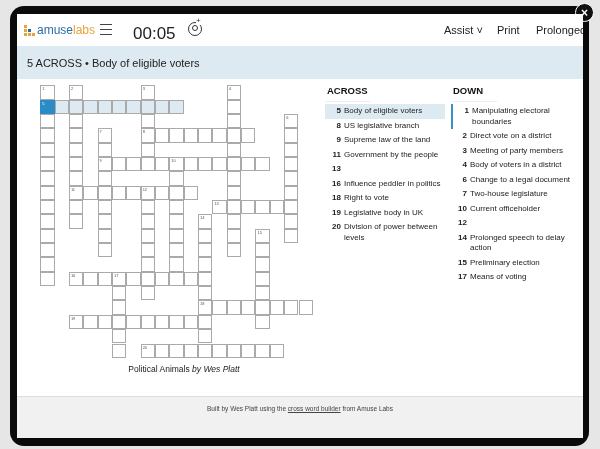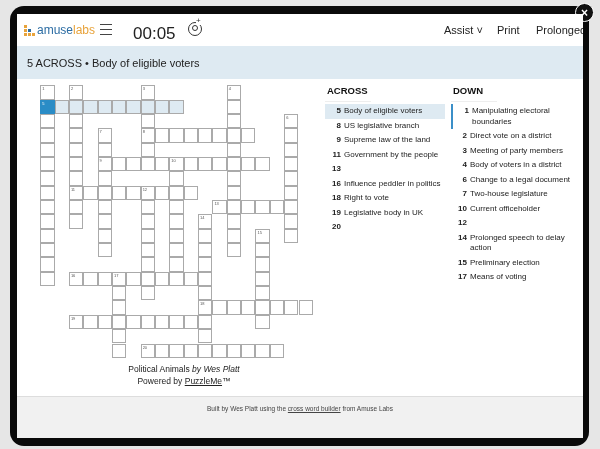--- a/index.html
+++ b/index.html
@@ -263,21 +263,20 @@
       <div class="cell" style="left: 167.2px; top: 330px;"></div>
       <div class="cell" style="left: 195.9px; top: 330px;"></div>
       <div class="cell" style="left: 210.25px; top: 330px;"></div>
       <div class="cell" style="left: 224.6px; top: 330px;"></div>
       <div class="cell" style="left: 238.95px; top: 330px;"></div>
       <div class="cell" style="left: 253.3px; top: 330px;"></div>
     </div>
 
   <div class="credits">
     <div><span>Political Animals</span> <i>by</i> <i>Wes Platt</i></div>
-    <div><span>Powered by</span> <u>PuzzleMe</u><span>™</span></div>
   </div>
 
   <div class="col" style="left:308px">
     <h3>ACROSS</h3>
     <div id="across-list">
         <div class="clue act">
           <span class="num">5</span>
           <span>Body of eligible voters</span>
         </div>
         <div class="clue">
@@ -302,20 +301,21 @@
         <div class="clue">
           <span class="num">18</span>
           <span>Right to vote</span>
         </div>
         <div class="clue">
           <span class="num">19</span>
           <span>Legislative body in UK</span>
         </div>
         <div class="clue">
           <span class="num">20</span>
+          <span>Division of power between levels</span>
         </div>
       </div>
   </div>
   <div class="col" style="left:434px;width:128px">
     <h3>DOWN</h3>
     <div id="down-list">
         <div class="clue cross">
           <span class="num">1</span>
           <span>Manipulating electoral boundaries</span>
         </div>

